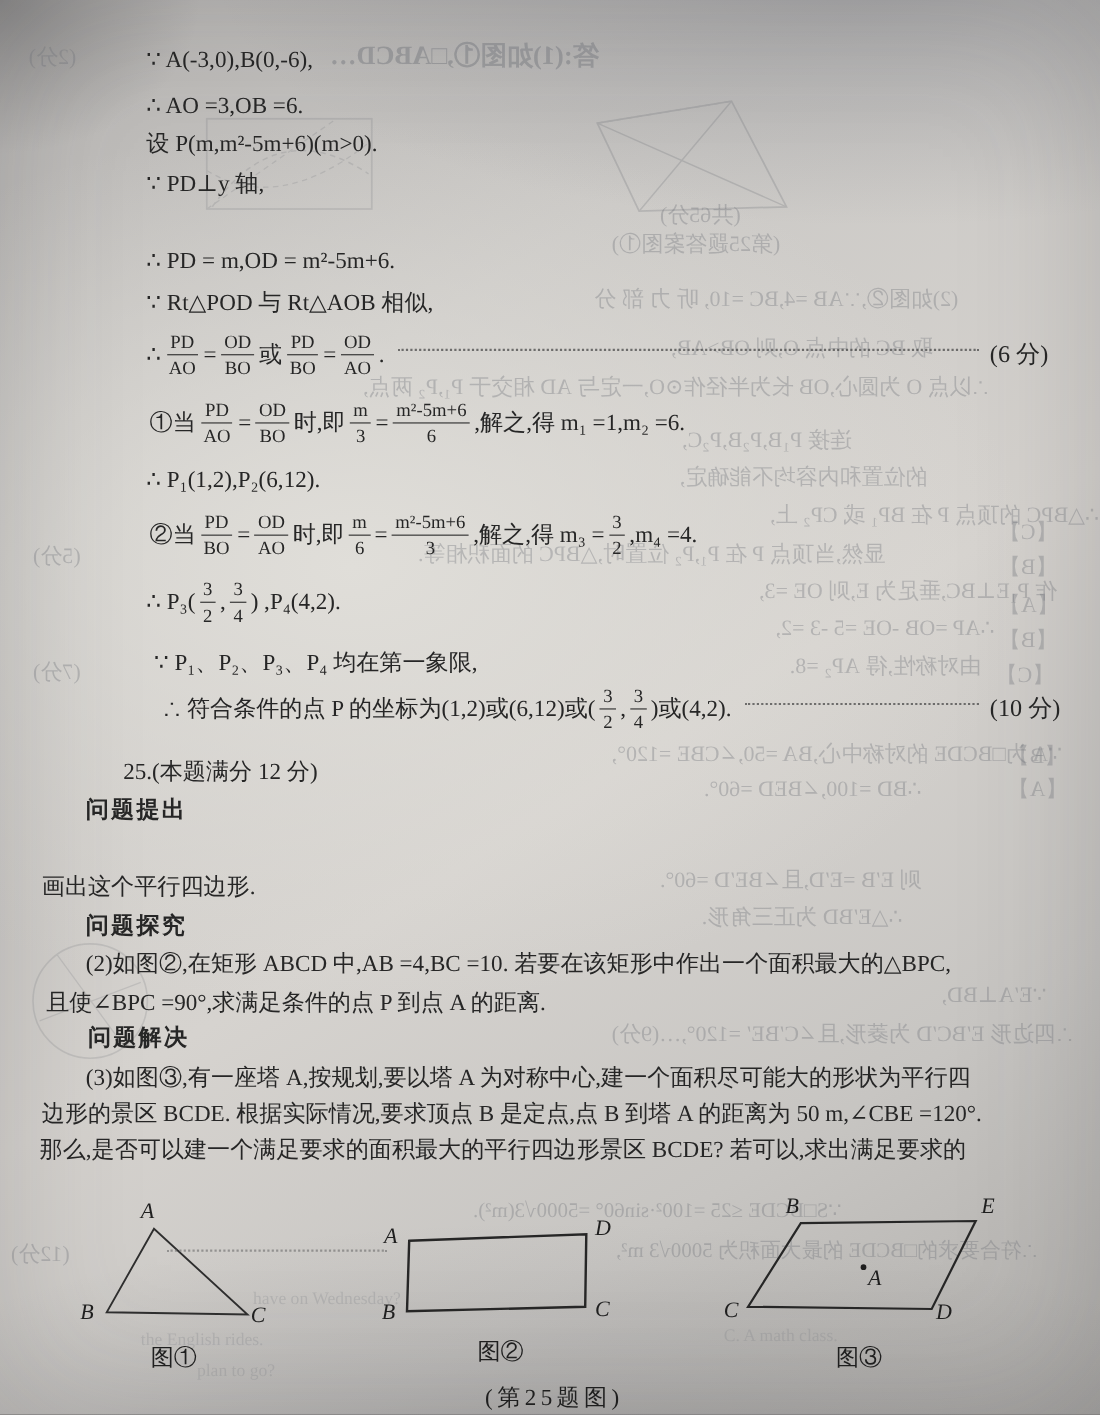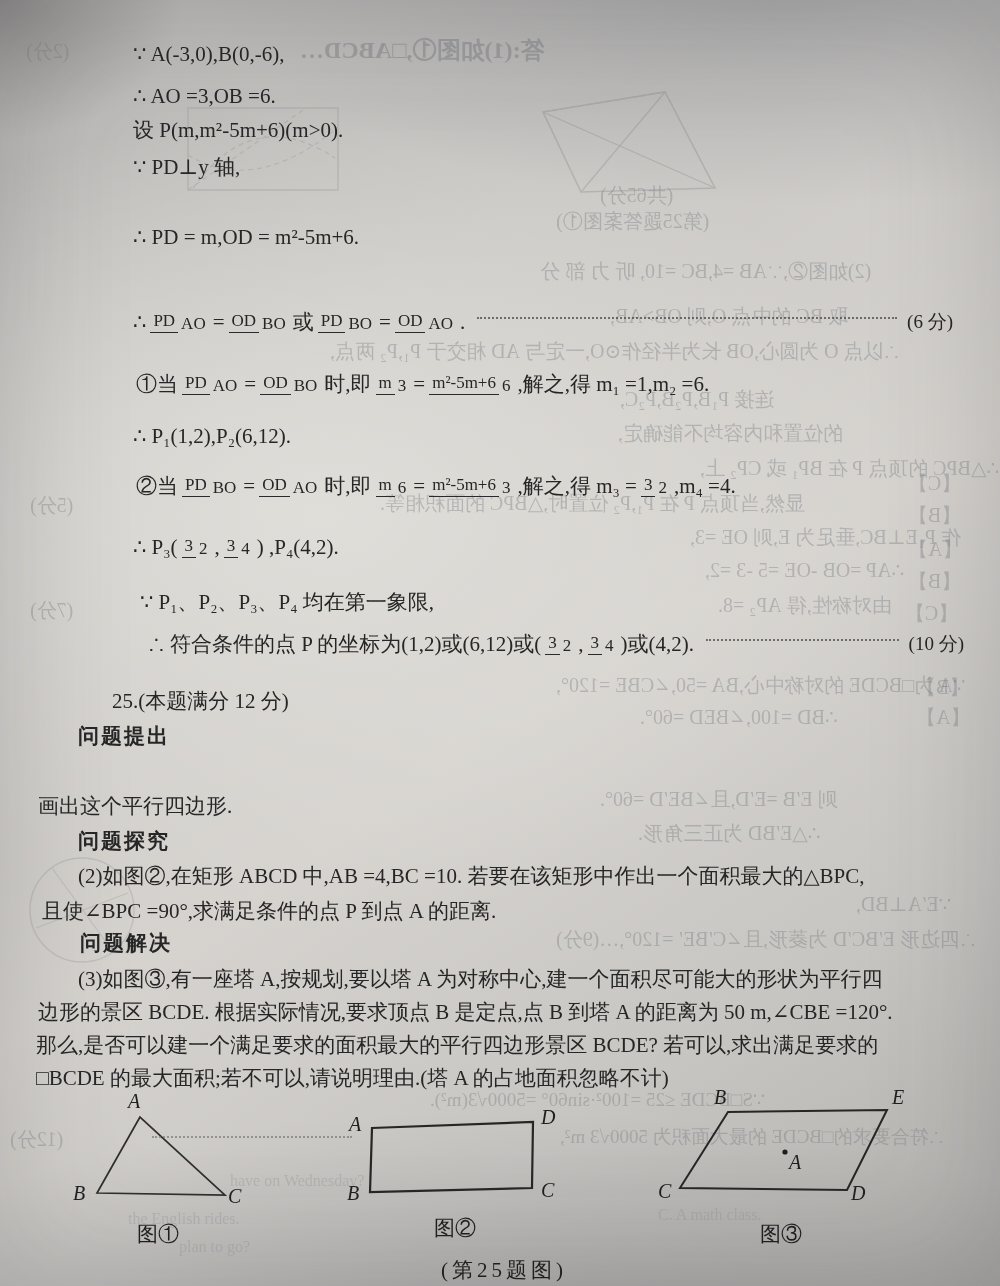--- a/index.html
+++ b/index.html
@@ -9,25 +9,25 @@
     background:
       radial-gradient(1100px 420px at 80% -2%, rgba(110,112,120,.38), rgba(110,112,120,0) 55%),
       radial-gradient(260px 200px at 0% 0%, rgba(70,70,72,.35), rgba(70,70,72,0) 70%),
       radial-gradient(950px 620px at 32% 40%, #e0ded9 0%, rgba(224,222,217,0) 65%),
       radial-gradient(1200px 420px at 50% 106%, rgba(95,95,100,.25), rgba(95,95,100,0) 60%),
       linear-gradient(148deg,#b7b5b3 0%,#cbc9c6 28%,#d6d3cf 55%,#c7c5c2 78%,#b0aeab 100%);
     box-shadow:inset 0 0 130px rgba(55,55,60,.22);
   }
   .line{position:absolute;white-space:nowrap;font-size:21px;display:flex;align-items:center;}
   .tall{height:52px;}
-  .frac{display:inline-flex;flex-direction:row;align-items:center;line-height:1;font-size:17px;margin:0 4px;}
+  .frac{display:inline-flex;flex-direction:column;align-items:center;line-height:1;font-size:17px;margin:0 4px;}
   .fn{border-bottom:1.5px solid #2a2a2a;padding:1px 3px 3px;}
   .fd{padding:3px 3px 0;}
   .leader{flex:1;border-bottom:2.6px dotted #4a4a4a;margin:0 10px 9px 12px;opacity:.75;}
-  .score{font-size:19px;}
+  .score{font-size:22px;}
   .w820{width:820px;}
   .w816{width:816px;}
   .hd{font-family:"Liberation Sans","DejaVu Sans",sans-serif;font-weight:bold;letter-spacing:2px;}
   .ghost{position:absolute;white-space:nowrap;color:#6e7178;opacity:.34;transform:scaleX(-1);
          filter:blur(.45px);font-size:20px;font-family:"Liberation Serif","DejaVu Serif",serif;}
   .gbold{font-weight:bold;opacity:.42;}
   .ghost-p{position:absolute;white-space:nowrap;color:#7a7d83;opacity:.25;font-size:16px;
            filter:blur(.35px);font-family:"Liberation Serif",serif;}
   .vlabel{position:absolute;font-style:italic;font-size:20px;white-space:nowrap;color:#1f1f1f;}
   .figlabel{position:absolute;font-size:21px;white-space:nowrap;color:#1f1f1f;text-align:right;}
@@ -103,20 +103,23 @@
     </div>
   <div class="line" style="left:133px;top:116px">
       <span>设 P(m,m²-5m+6)(m&gt;0).</span>
     </div>
   <div class="line" style="left:133px;top:153px">
       <span>∵ PD⊥y 轴,</span>
     </div>
   <div class="line" style="left:133px;top:225px">
       <span>∴ PD = m,OD = m²-5m+6.</span>
     </div>
+  <div class="line" style="left:133px;top:261px">
+      <span>∵ Rt△POD 与 Rt△AOB 相似,</span>
+    </div>
 
   <div class="line tall w820" style="left:133px;top:296px">
     <span>∴</span>
     <span class="frac">
         <span class="fn">PD</span>
         <span class="fd">AO</span>
       </span>
     <span>=</span>
     <span class="frac">
         <span class="fn">OD</span>
@@ -250,23 +253,20 @@
       <span>问题解决</span>
     </div>
   <div class="line" style="left:78px;top:965px">
       <span>(3)如图③,有一座塔 A,按规划,要以塔 A 为对称中心,建一个面积尽可能大的形状为平行四</span>
     </div>
   <div class="line" style="left:38px;top:998px">
       <span>边形的景区 BCDE. 根据实际情况,要求顶点 B 是定点,点 B 到塔 A 的距离为 50 m,∠CBE =120°.</span>
     </div>
   <div class="line" style="left:36px;top:1031px">
       <span>那么,是否可以建一个满足要求的面积最大的平行四边形景区 BCDE? 若可以,求出满足要求的</span>
-    </div>
-  <div class="line" style="left:36px;top:1064px">
-      <span>□BCDE 的最大面积;若不可以,请说明理由.(塔 A 的占地面积忽略不计)</span>
     </div>
 
   <svg class="fig" style="left:60px;top:1095px" width="200" height="115" viewBox="0 0 200 115">
     <polygon points="80,22 37,98 165,100" fill="none" stroke="#2e2e2e" stroke-width="1.7"></polygon>
   </svg>
   <div class="dotline" style="left:152px;top:1136px;width:200px"></div>
   <span class="vlabel" style="left:128px;top:1090px">A</span>
   <span class="vlabel" style="left:73px;top:1182px">B</span>
   <span class="vlabel" style="left:228px;top:1185px">C</span>
   <span class="figlabel" style="left:137px;top:1220px">图①</span>

